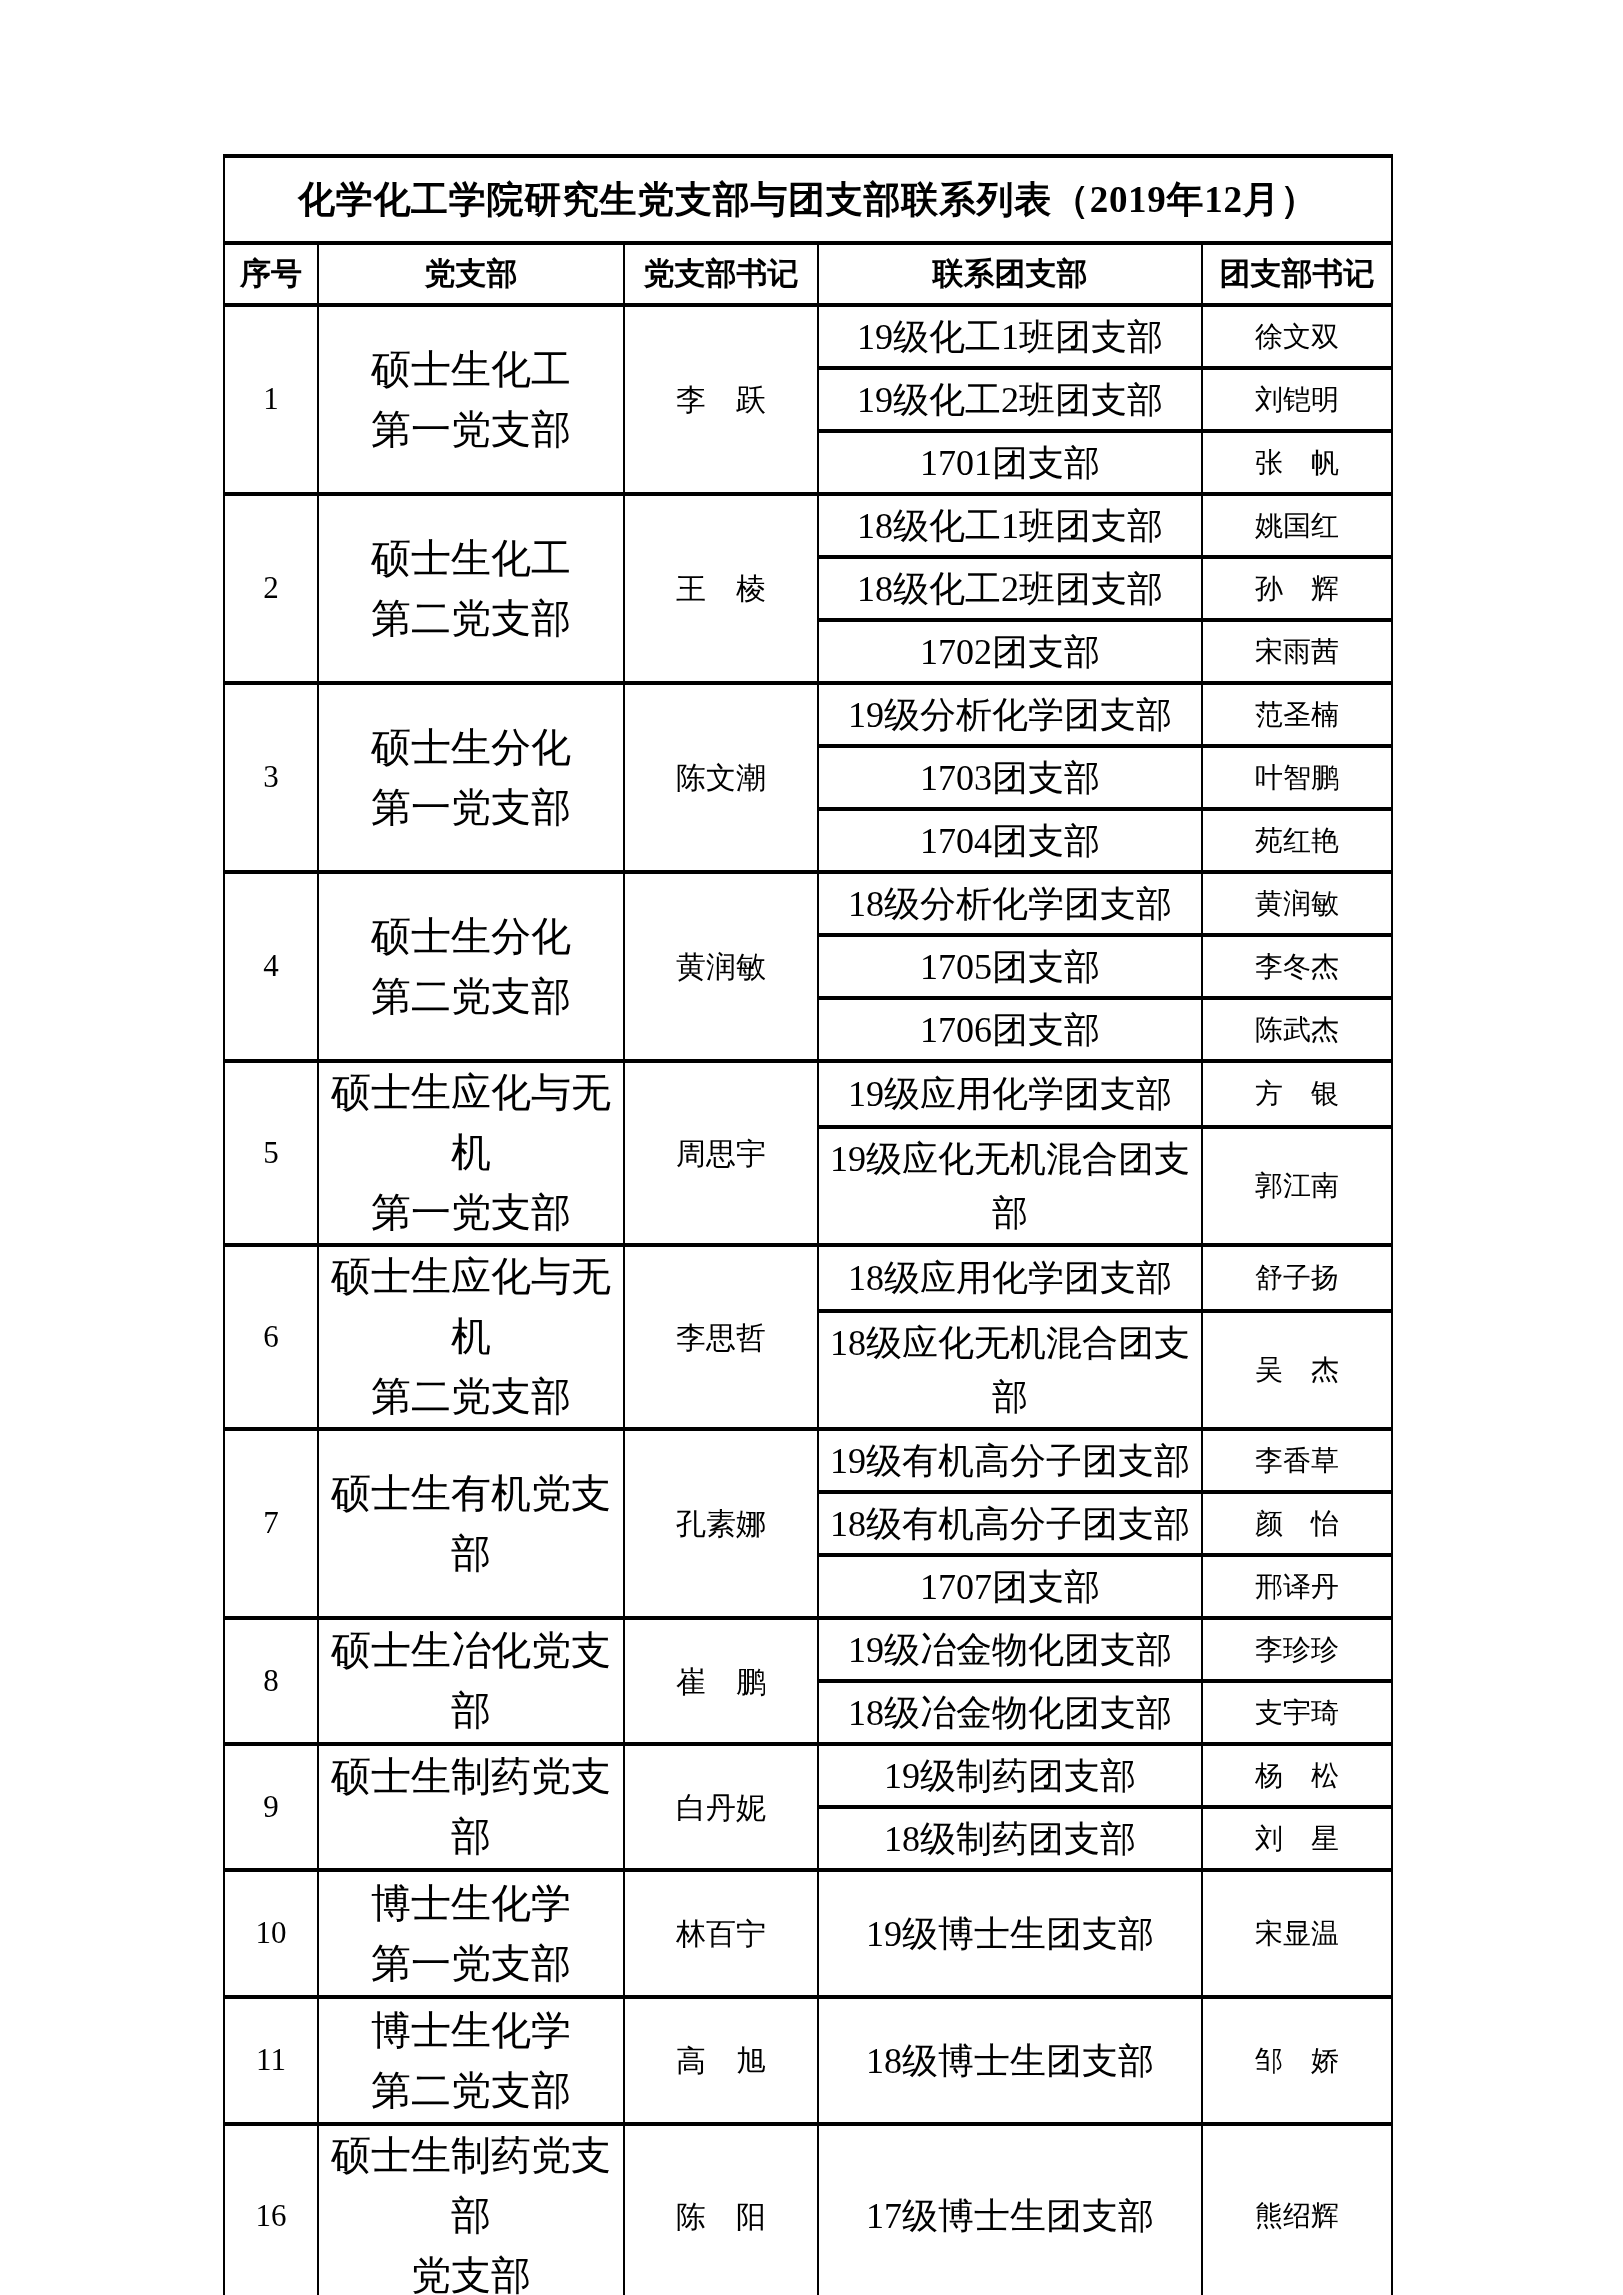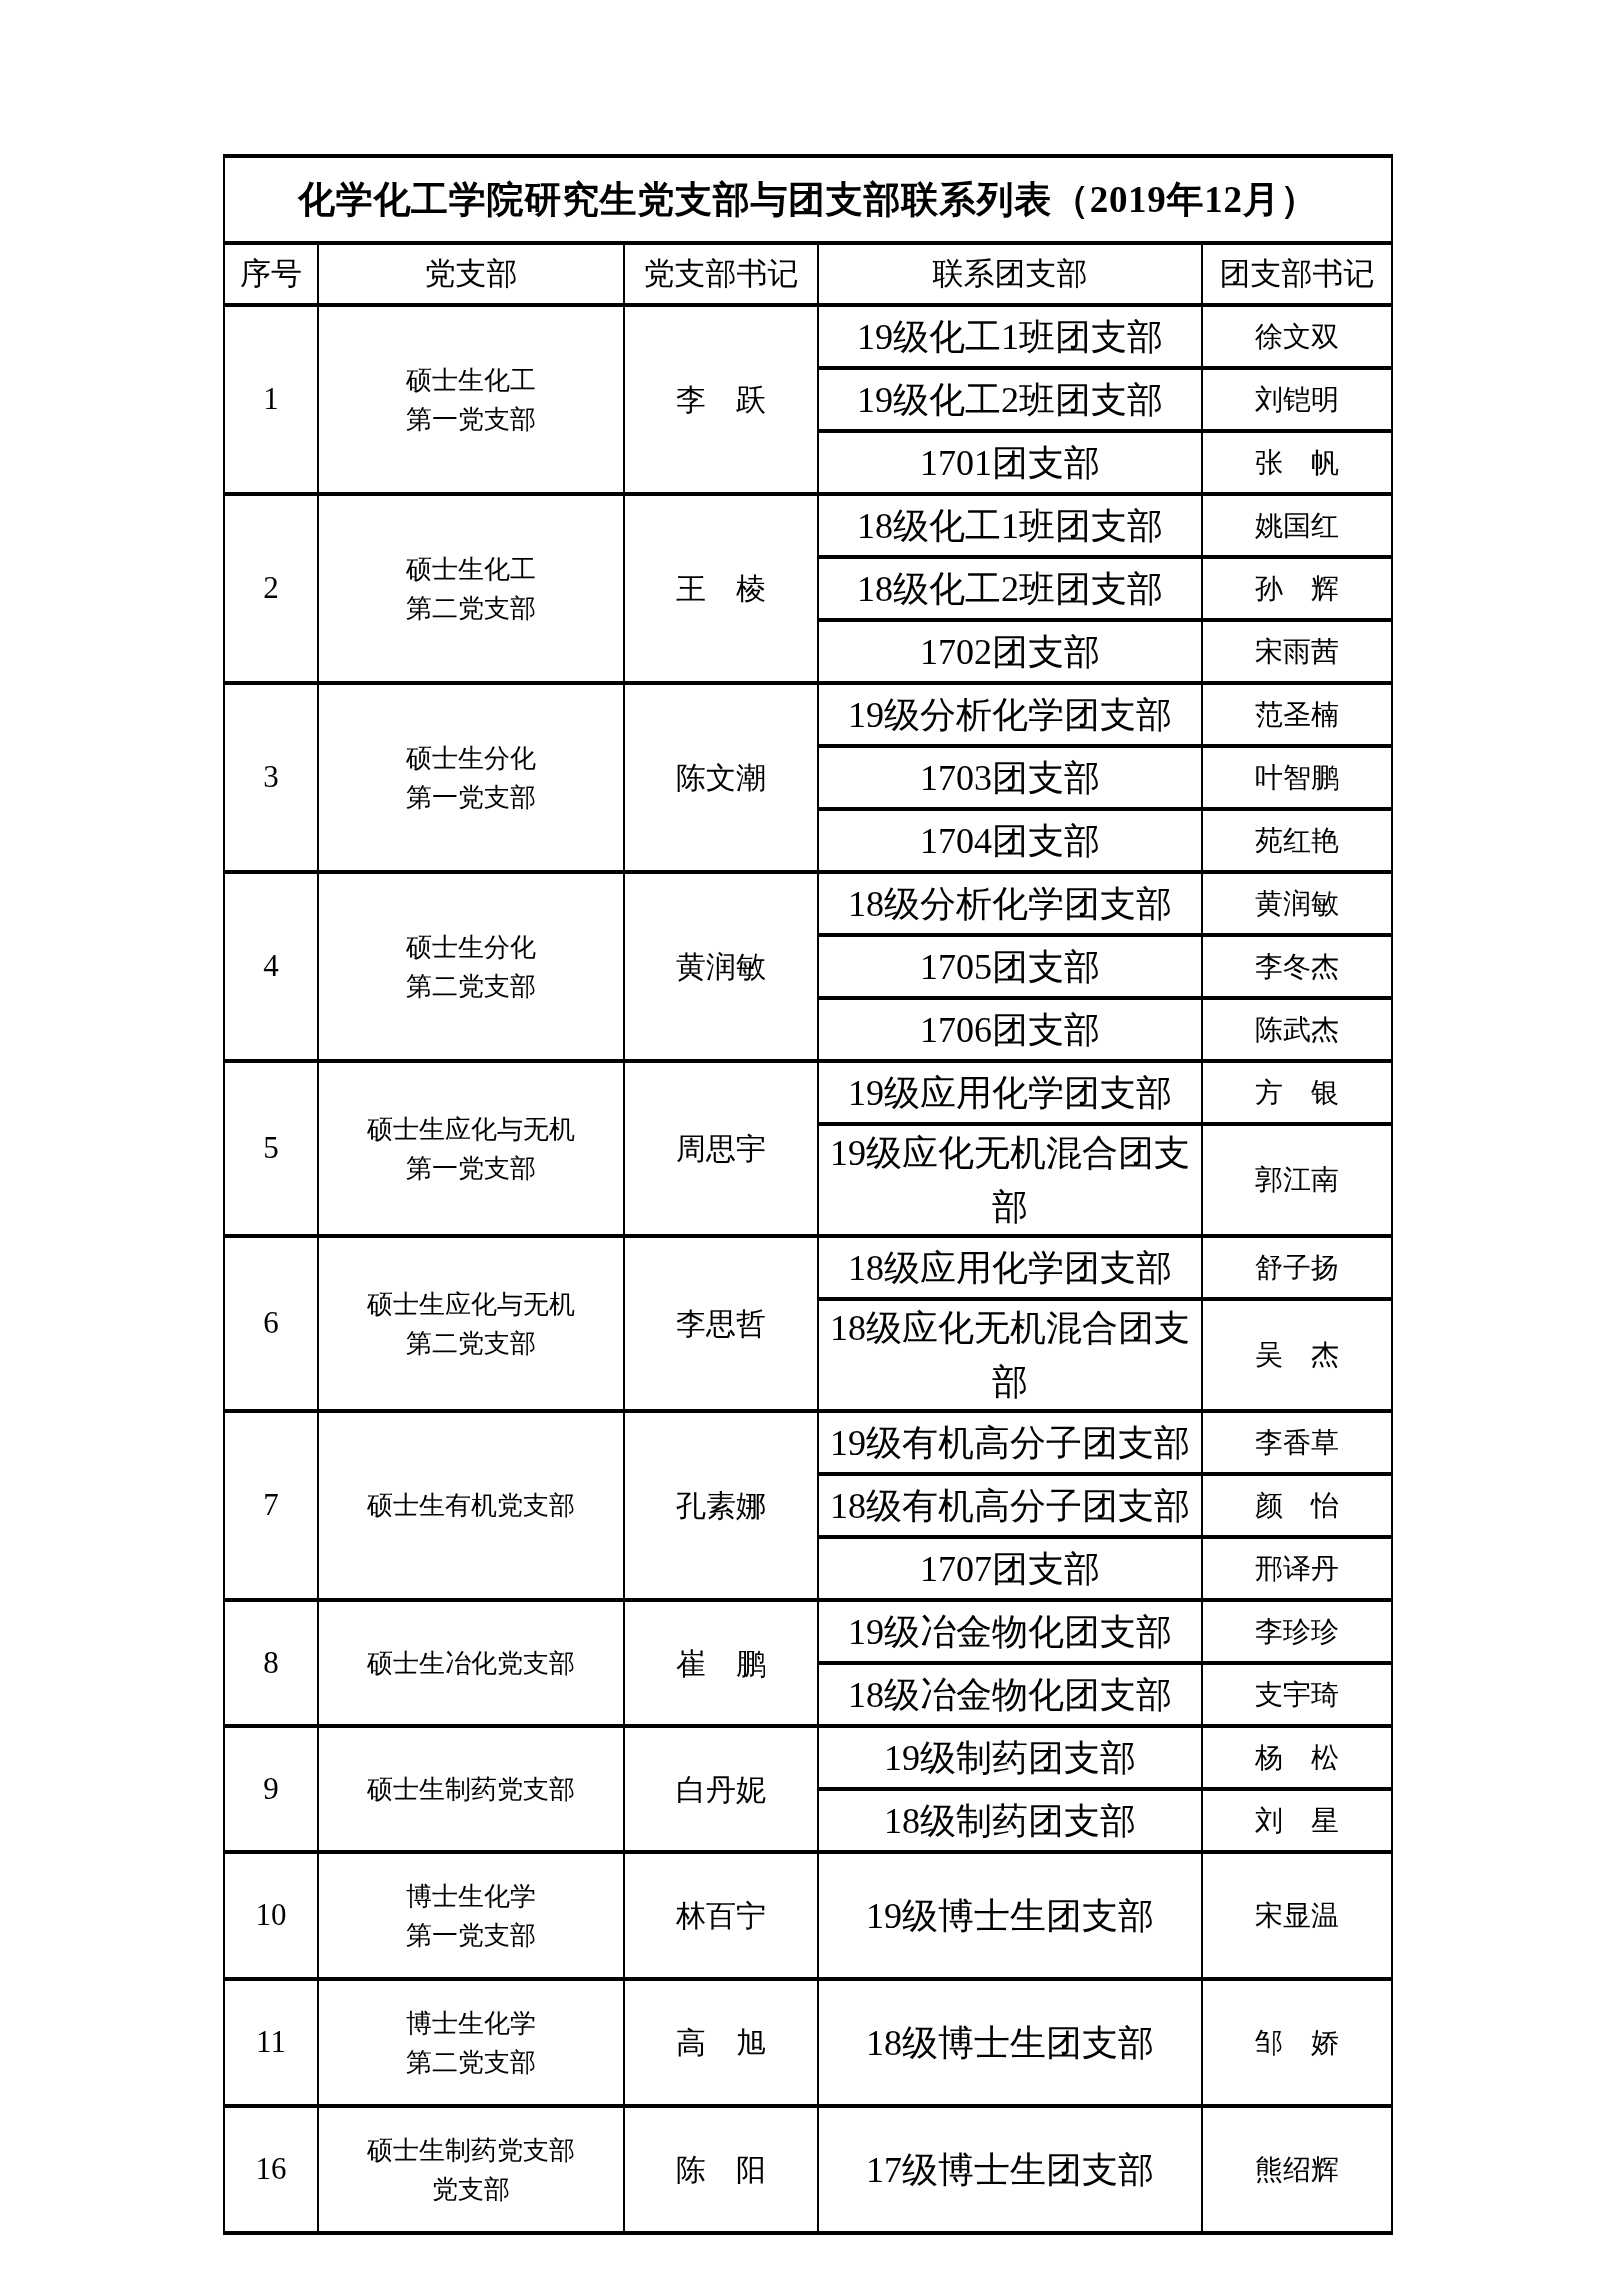--- a/index.html
+++ b/index.html
@@ -25,25 +25,25 @@
     border-bottom-width:4.6px;
     text-align:center;
     vertical-align:middle;
     padding:0;
     overflow:hidden;
     line-height:1.5;
   }
   tr.title-row   { height:87px; }
   td.title-cell  { font-weight:bold; font-size:37px; letter-spacing:0.7px; }
   tr.header-row  { height:62px; }
-  tr.header-row th { font-weight:normal; font-size:31px; }
+  tr.header-row th { font-weight:bold; font-size:31px; }
   tr.sub    { height:63px; }
   tr.single { height:127px; }
   td.c-no     { font-size:31px; }
-  td.c-branch { font-size:26px; }
+  td.c-branch { font-size:40px; }
   td.c-psec   { font-size:30px; }
   td.c-league { font-size:36px; }
   td.c-lsec   { font-size:28px; }
 </style>
 </head>
 <body>
 
 <div class="page">
   <table class="contact">
     <colgroup>

